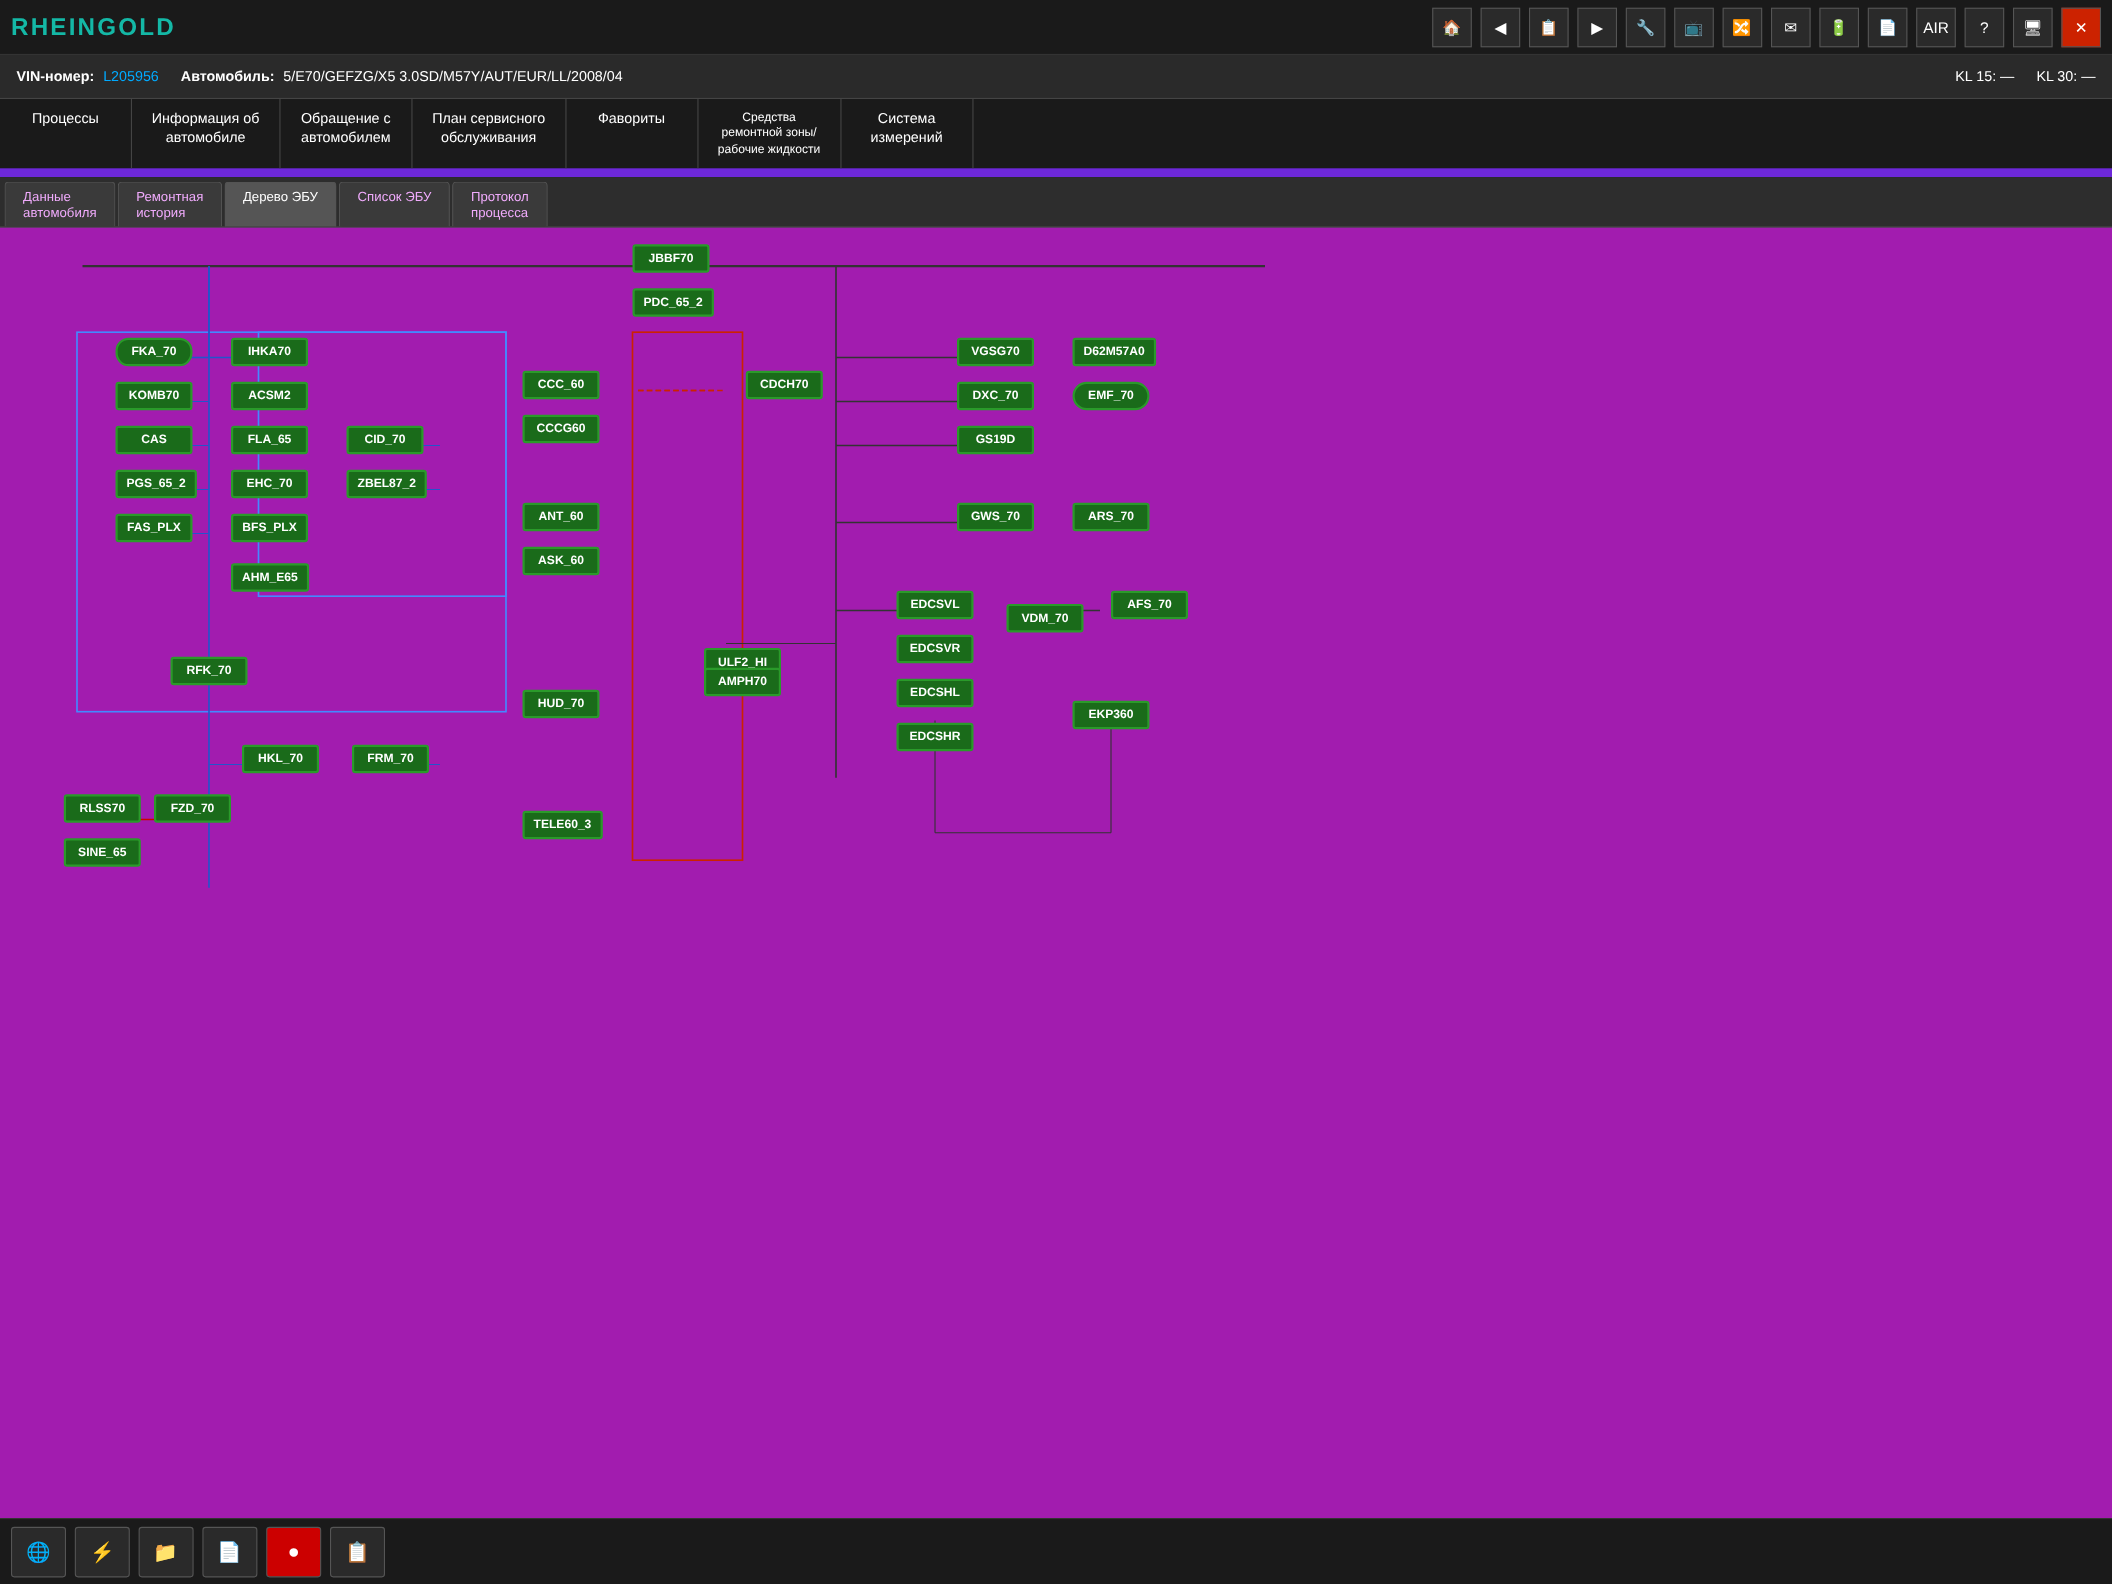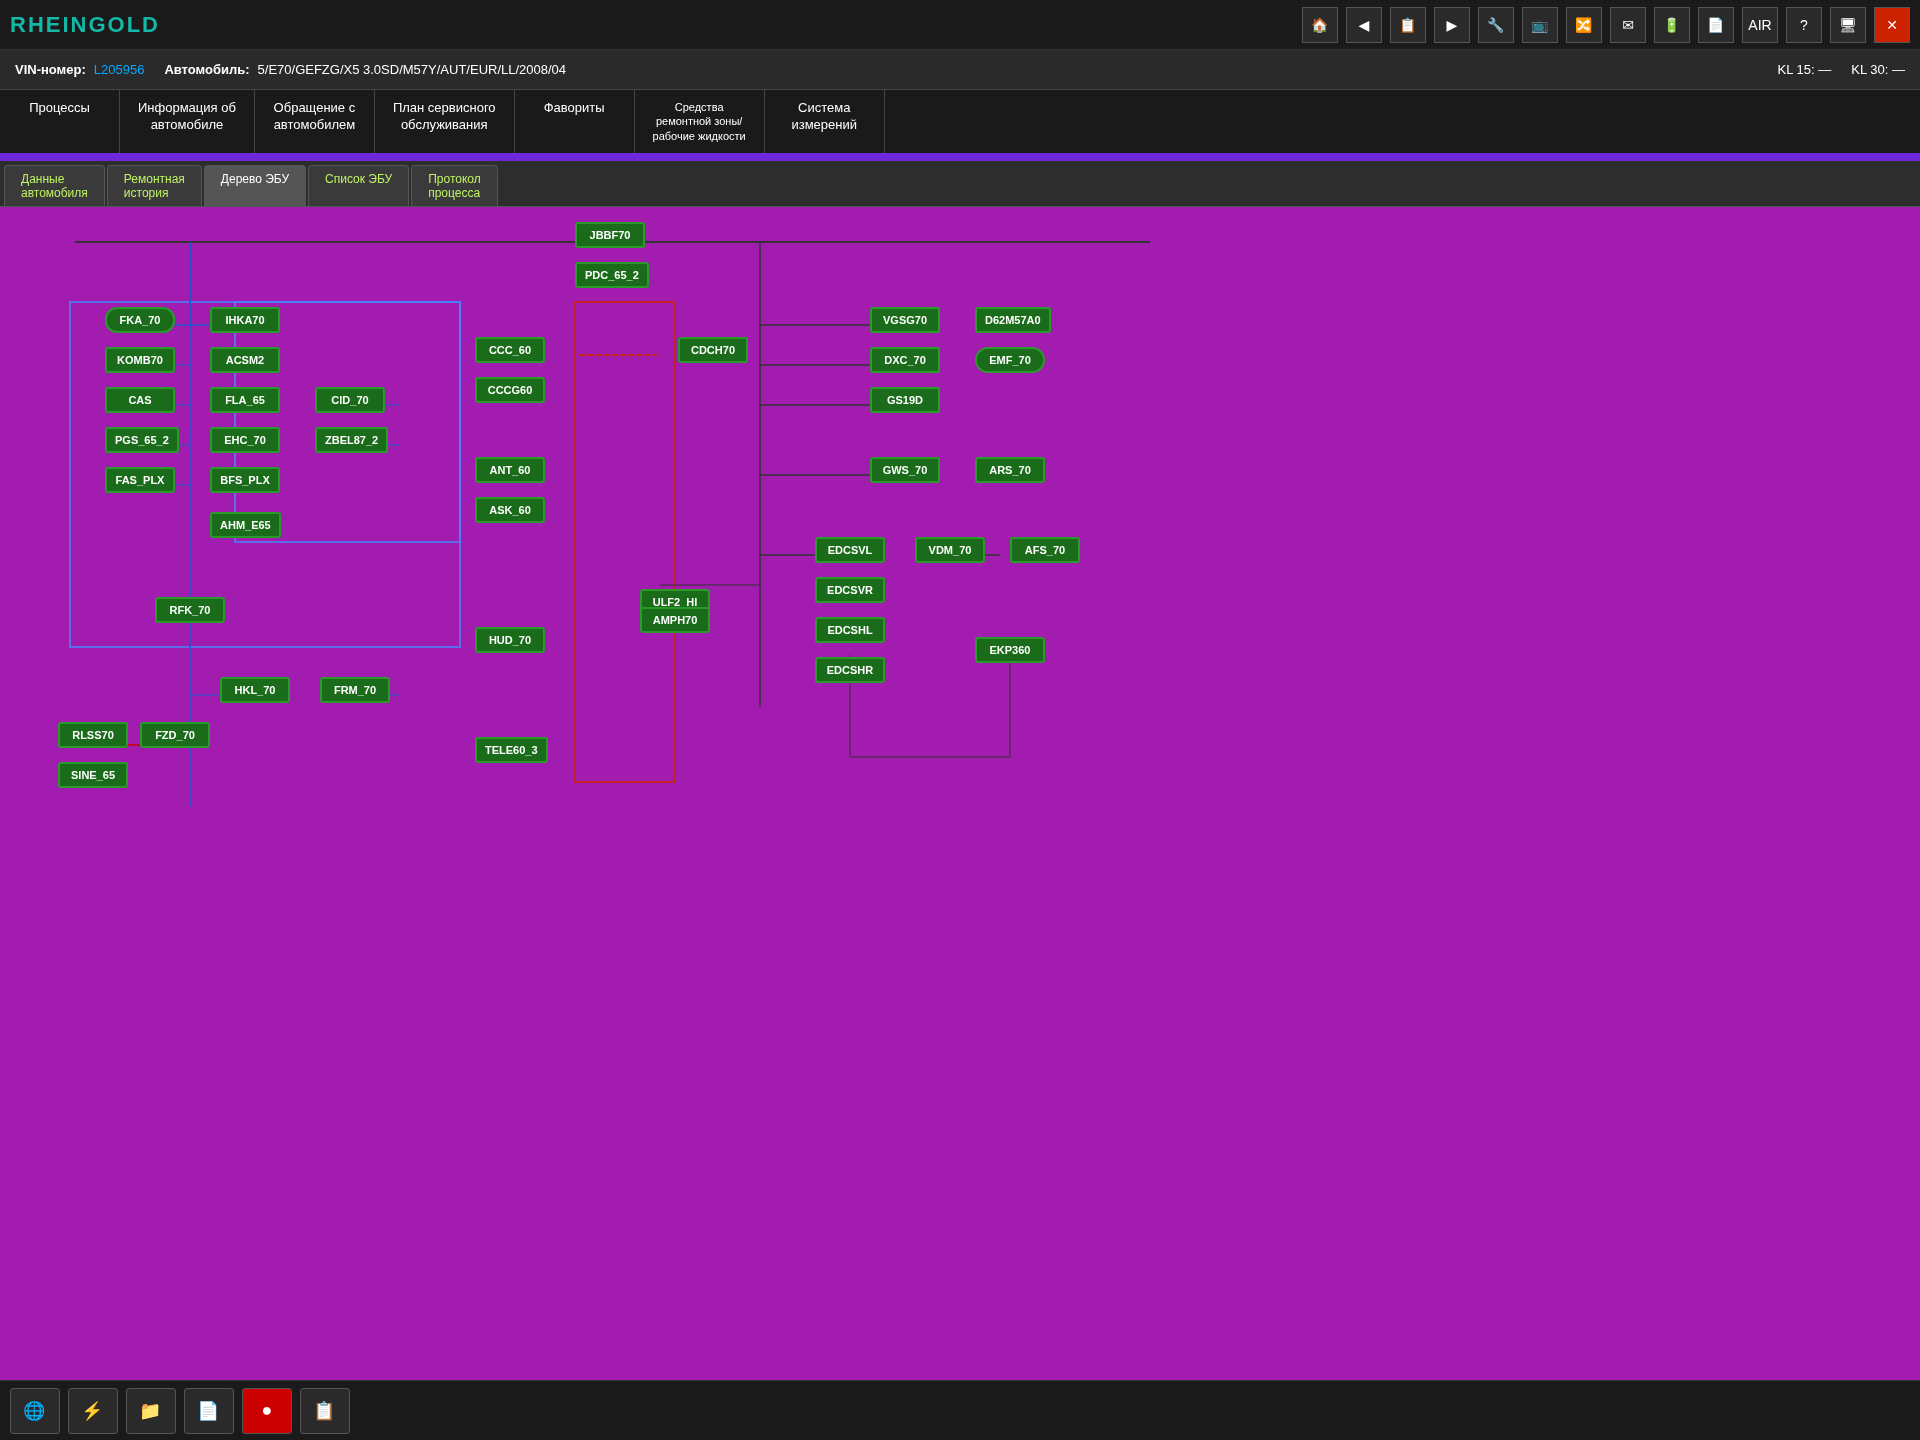--- a/index.html
+++ b/index.html
@@ -83,21 +83,21 @@
 
     
     .sub-nav {
       display: flex;
       background: #2d2d2d;
       border-bottom: 1px solid #555;
       padding: 4px 4px 0;
     }
     .sub-nav-item {
       padding: 6px 16px;
-      color: #bef264;
+      color: #f0abfc;
       font-size: 12px;
       cursor: pointer;
       background: #3a3a3a;
       margin-right: 2px;
       border-top-left-radius: 4px;
       border-top-right-radius: 4px;
       border: 1px solid #555;
       border-bottom: none;
     }
     .sub-nav-item.active {
@@ -387,21 +387,21 @@
 
     <div class="ecu-node" style="left:870px; top:140px;">DXC_70</div>
     <div class="ecu-node" style="left:975px; top:140px;border-radius:13px;">EMF_70</div>
 
     <div class="ecu-node" style="left:870px; top:180px;">GS19D</div>
 
     <div class="ecu-node" style="left:870px; top:250px;">GWS_70</div>
     <div class="ecu-node" style="left:975px; top:250px;">ARS_70</div>
 
     <div class="ecu-node" style="left:815px; top:330px;">EDCSVL</div>
-    <div class="ecu-node" style="left:915px; top:330px;">VDM_70</div>
+    <div class="ecu-node" style="left:915px; top:342px;">VDM_70</div>
     <div class="ecu-node" style="left:1010px; top:330px;">AFS_70</div>
 
     <div class="ecu-node" style="left:815px; top:370px;">EDCSVR</div>
     <div class="ecu-node" style="left:815px; top:410px;">EDCSHL</div>
     <div class="ecu-node" style="left:815px; top:450px;">EDCSHR</div>
 
     <div class="ecu-node" style="left:975px; top:430px;">EKP360</div>
 
   </div>
 

